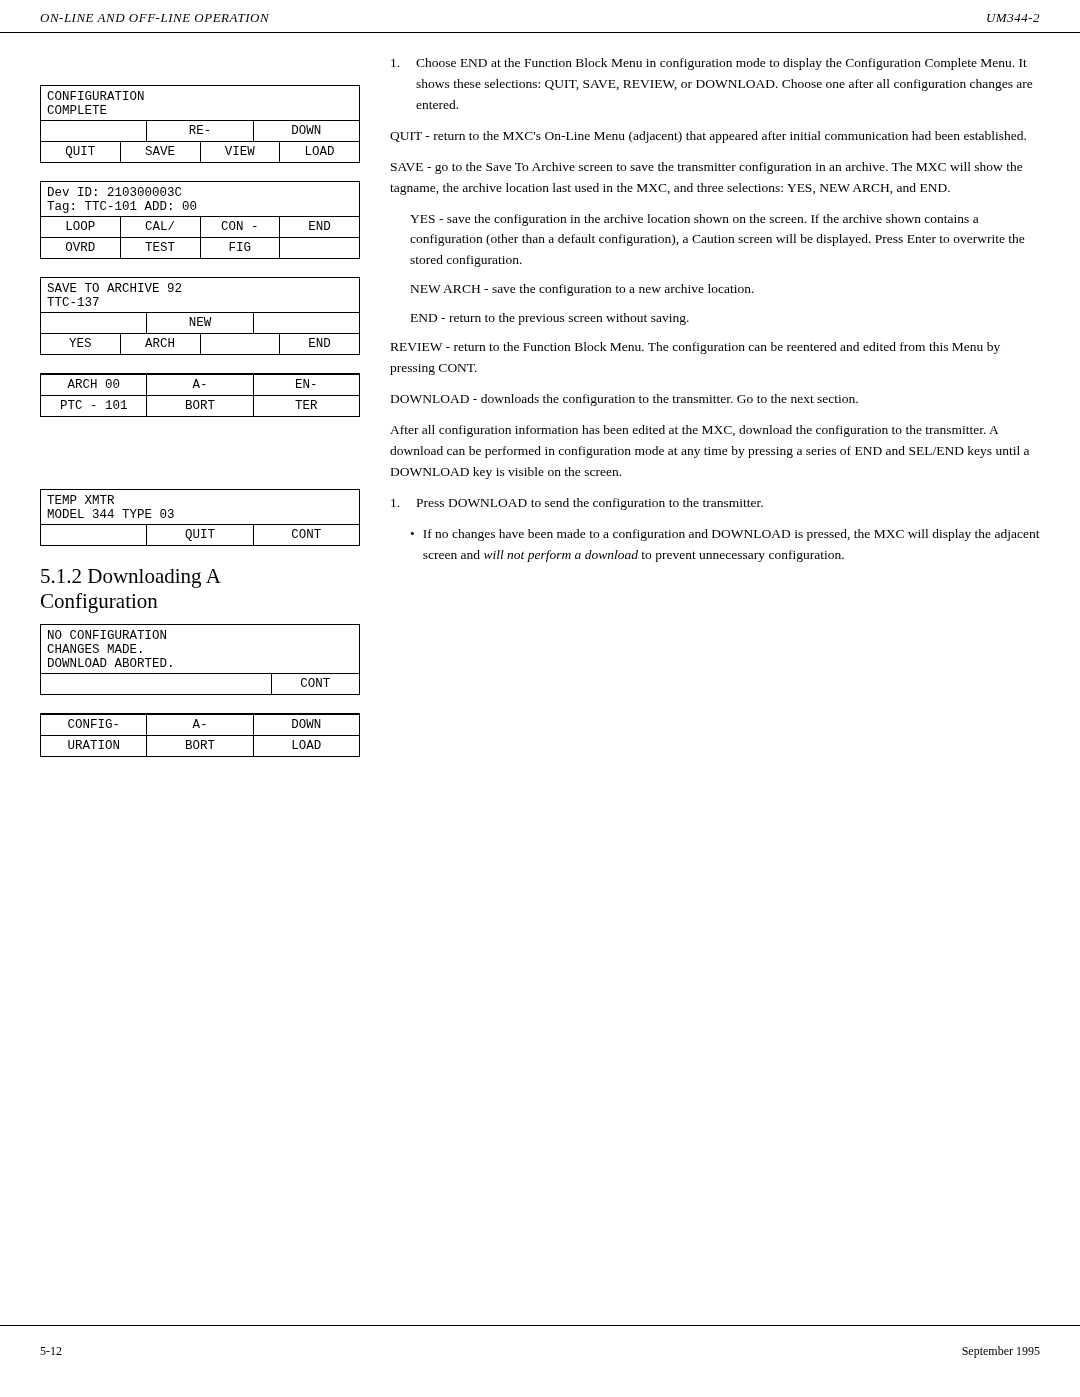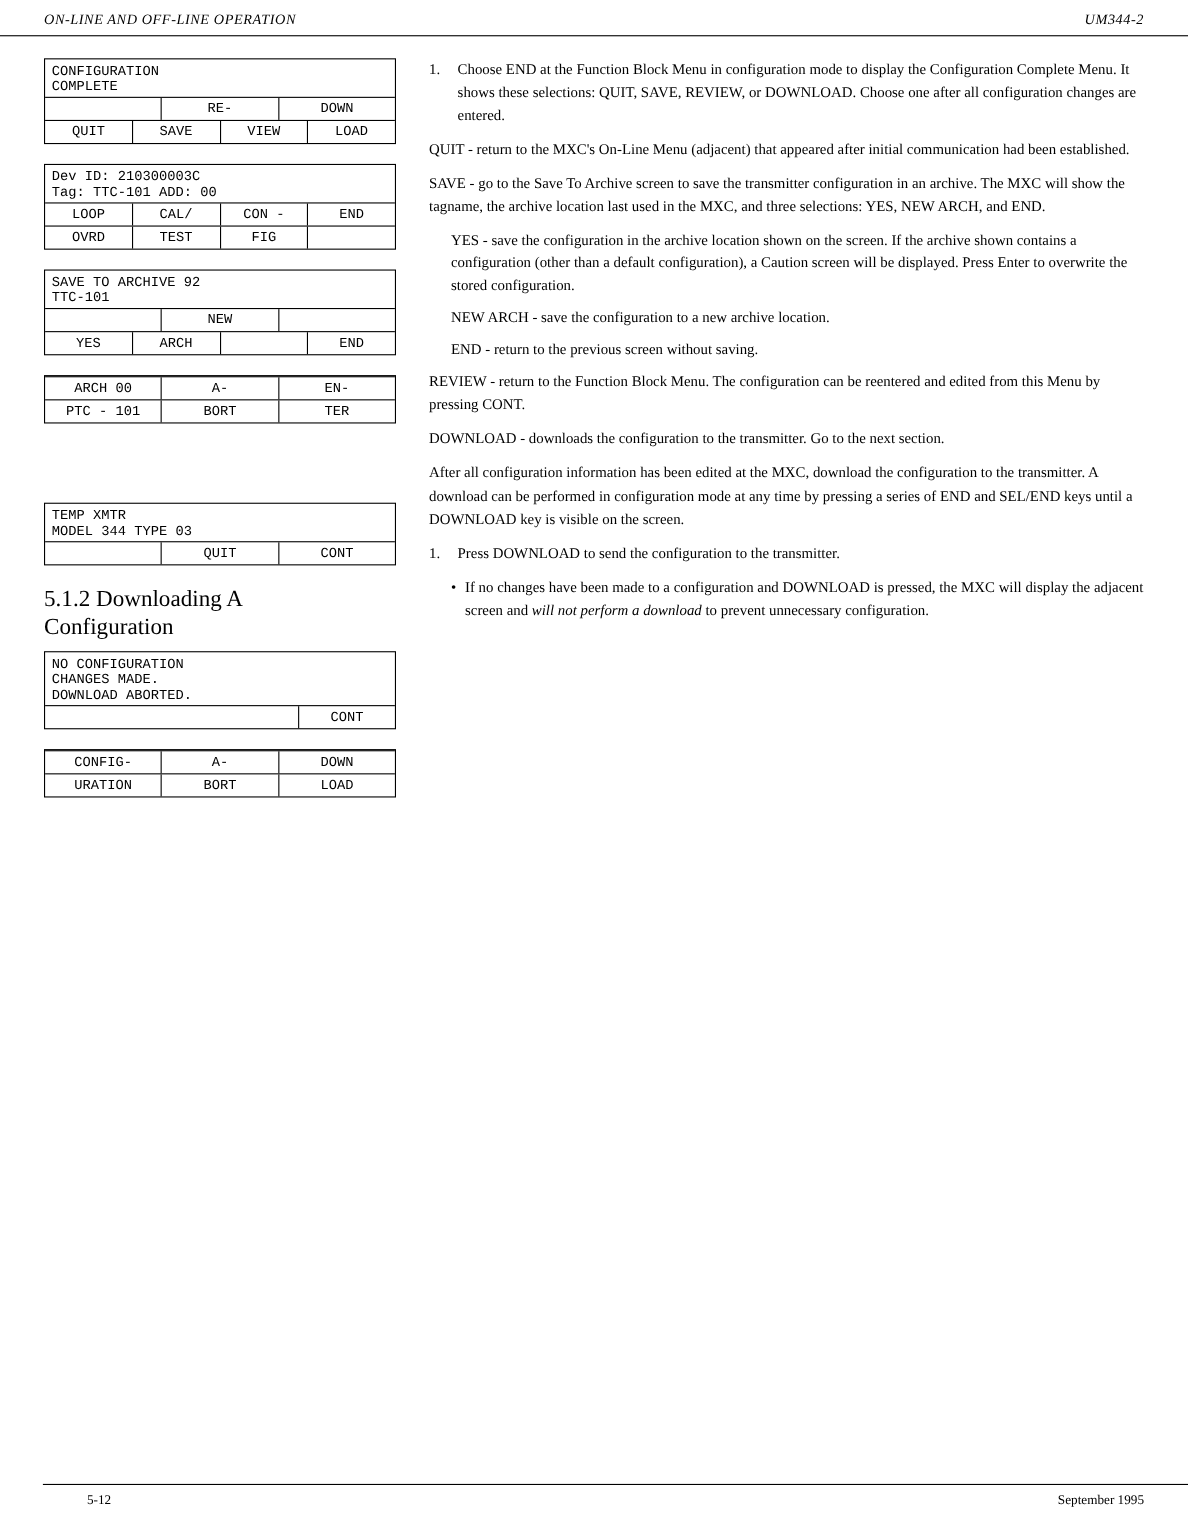--- a/index.html
+++ b/index.html
@@ -21,38 +21,39 @@
       border-bottom: 1px solid #000;
       font-size: 13px;
       font-style: italic;
       letter-spacing: 0.5px;
     }
 
     .page-footer {
       display: flex;
       justify-content: space-between;
       align-items: center;
-      padding: 6px 40px;
+      padding: 18px 40px;
       border-top: 1px solid #000;
       font-size: 12px;
       position: absolute;
       bottom: 20px;
-      left: 0; right: 0; margin-left: 39px;
+      left: 0; right: 0;
     }
 
     .main-content {
       display: flex;
       flex-direction: row;
       padding: 20px 40px;
       gap: 30px;
     }
 
     .left-col {
       width: 320px;
       flex-shrink: 0;
+      margin-top: 32px;
     }
 
     .right-col {
       flex: 1;
       font-size: 13.5px;
       line-height: 1.55;
     }
 
     
     .ui-box {
@@ -175,21 +176,21 @@
         <div class="ui-box-cell">OVRD</div>
         <div class="ui-box-cell">TEST</div>
         <div class="ui-box-cell">FIG</div>
         <div class="ui-box-cell">&nbsp;</div>
       </div>
     </div>
 
     <div class="ui-box">
       <div class="ui-box-header">
         <div>SAVE TO ARCHIVE  92</div>
-        <div>TTC-101</div>
+        <div>TTC-137</div>
       </div>
       <div class="ui-box-row">
         <div class="ui-box-cell">&nbsp;</div>
         <div class="ui-box-cell">NEW</div>
         <div class="ui-box-cell">&nbsp;</div>
       </div>
       <div class="ui-box-row">
         <div class="ui-box-cell">YES</div>
         <div class="ui-box-cell">ARCH</div>
         <div class="ui-box-cell">&nbsp;</div>

